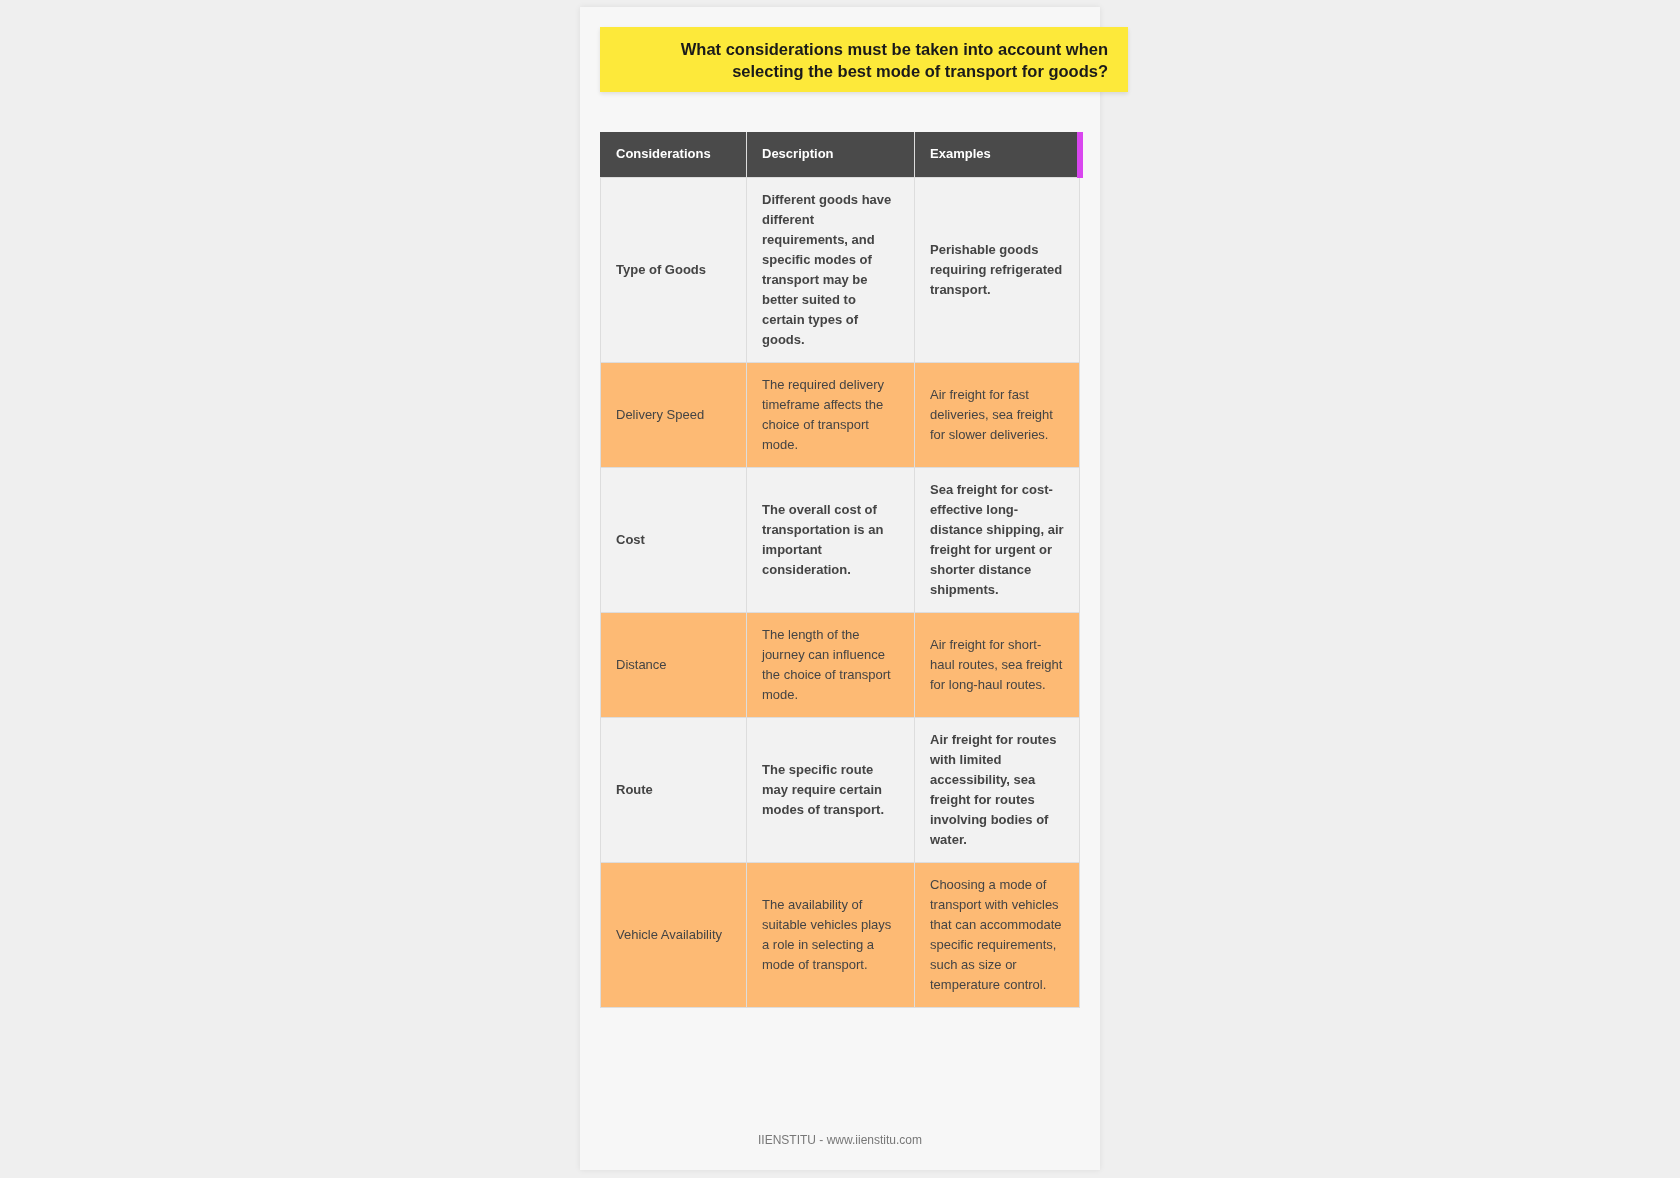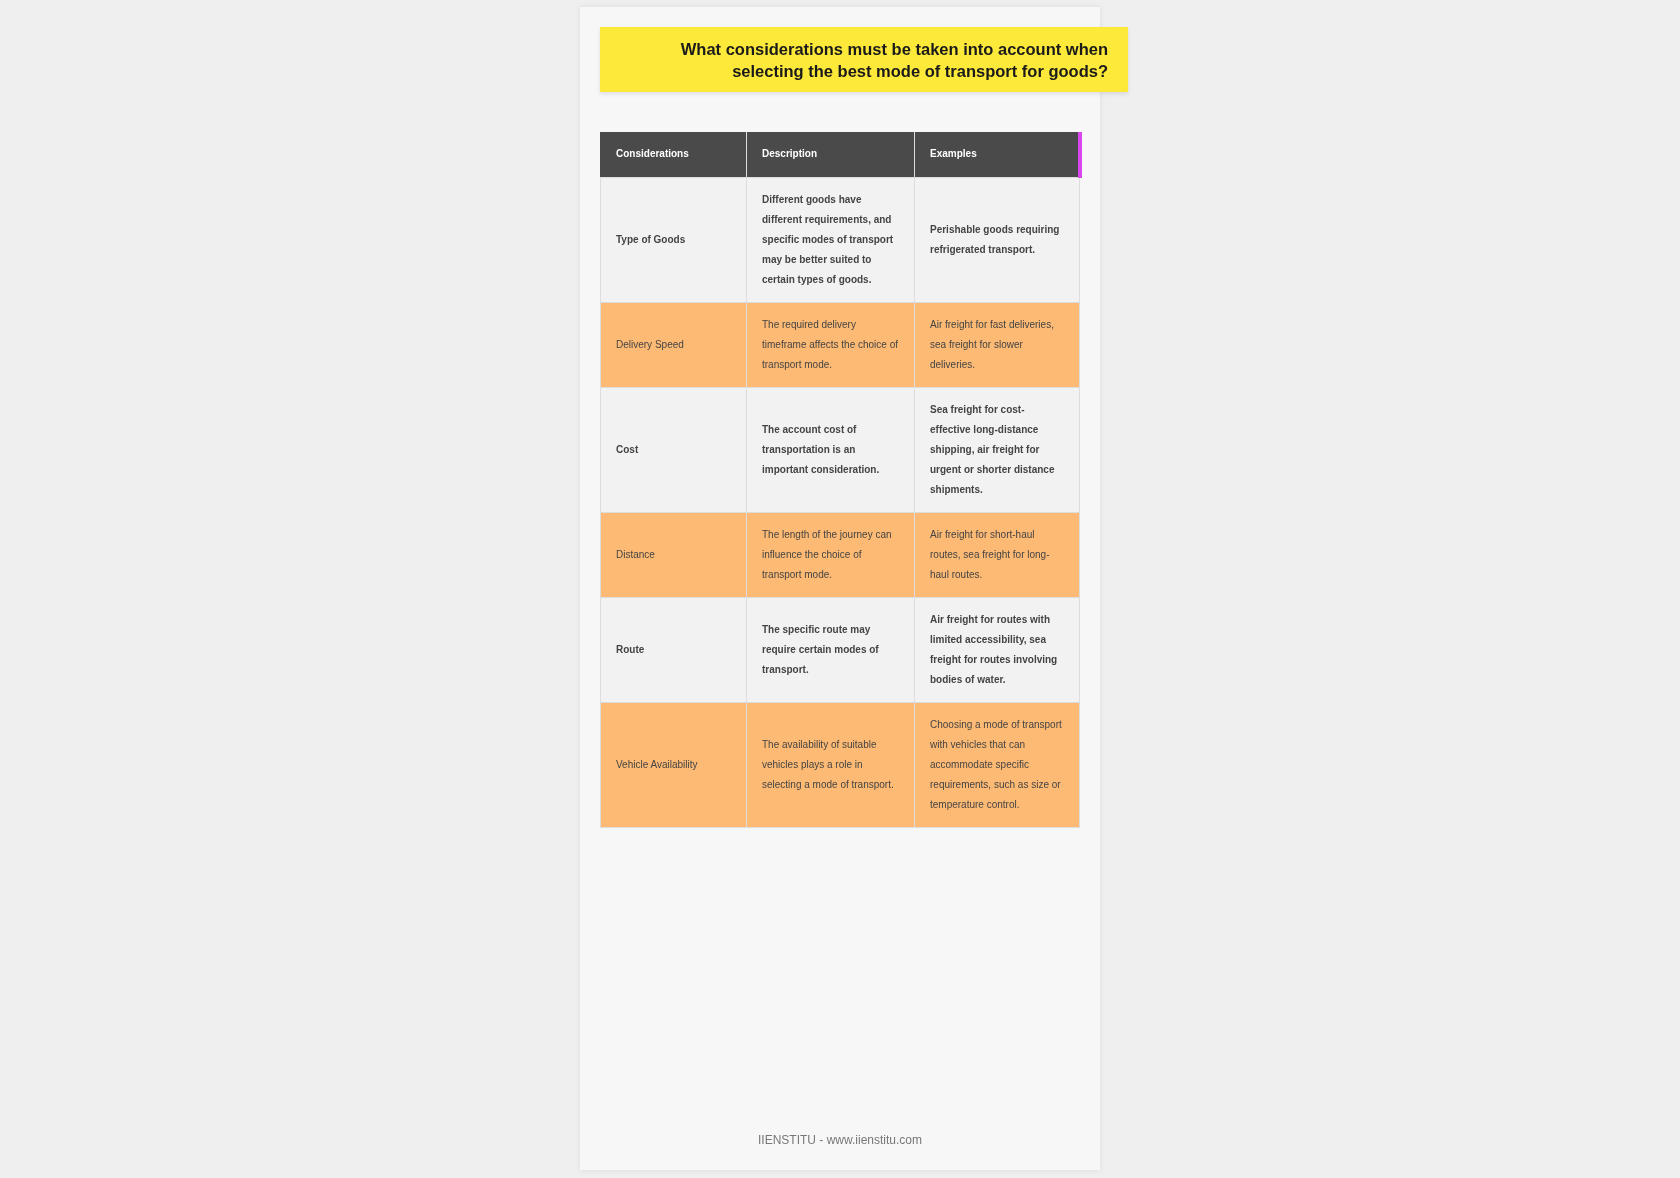--- a/index.html
+++ b/index.html
@@ -39,39 +39,39 @@
       line-height: 22px;
       color: #1a1a1a;
     }
     table {
       position: absolute;
       left: 20px;
       top: 125px;
       width: 479px;
       border-collapse: collapse;
       table-layout: fixed;
-      font-size: 10px;
+      font-size: 13px;
       line-height: 20px;
       color: #444444;
     }
     col.c1 { width: 146px; }
     col.c2 { width: 168px; }
     col.c3 { width: 165px; }
     th {
       background: #4a4a4a;
       color: #ffffff;
       font-weight: bold;
       text-align: left;
       padding: 12px 15px;
       border: 1px solid #dddddd;
       border-top: none;
       height: 45px;
     }
     th:first-child { border-left: 1px solid #4a4a4a; }
-    th:last-child { border-right: 4px solid #d946ef; }
+    th:last-child { border-right: 6px solid #d946ef; }
     td {
       padding: 12px 15px;
       border: 1px solid #dddddd;
       vertical-align: middle;
       word-wrap: break-word;
     }
     tr.odd td { background: #f2f2f2; font-weight: bold; }
     tr.even td { background: #fdba74; }
     .footer {
       position: absolute;
@@ -111,21 +111,21 @@
         <td>Different goods have different requirements, and specific modes of transport may be better suited to certain types of goods.</td>
         <td>Perishable goods requiring refrigerated transport.</td>
       </tr>
       <tr class="even">
         <td>Delivery Speed</td>
         <td>The required delivery timeframe affects the choice of transport mode.</td>
         <td>Air freight for fast deliveries, sea freight for slower deliveries.</td>
       </tr>
       <tr class="odd">
         <td>Cost</td>
-        <td>The account cost of transportation is an important consideration.</td>
+        <td>The overall cost of transportation is an important consideration.</td>
         <td>Sea freight for cost-effective long-distance shipping, air freight for urgent or shorter distance shipments.</td>
       </tr>
       <tr class="even">
         <td>Distance</td>
         <td>The length of the journey can influence the choice of transport mode.</td>
         <td>Air freight for short-haul routes, sea freight for long-haul routes.</td>
       </tr>
       <tr class="odd">
         <td>Route</td>
         <td>The specific route may require certain modes of transport.</td>

